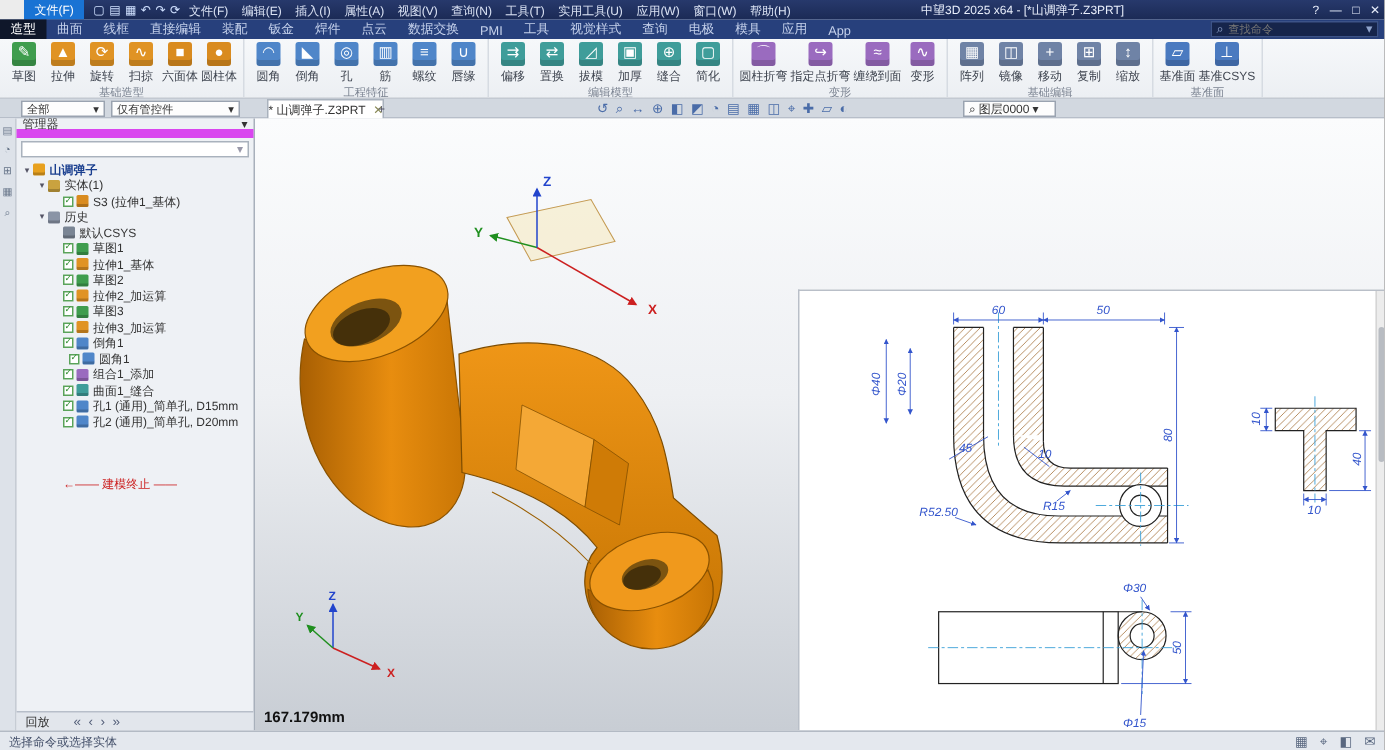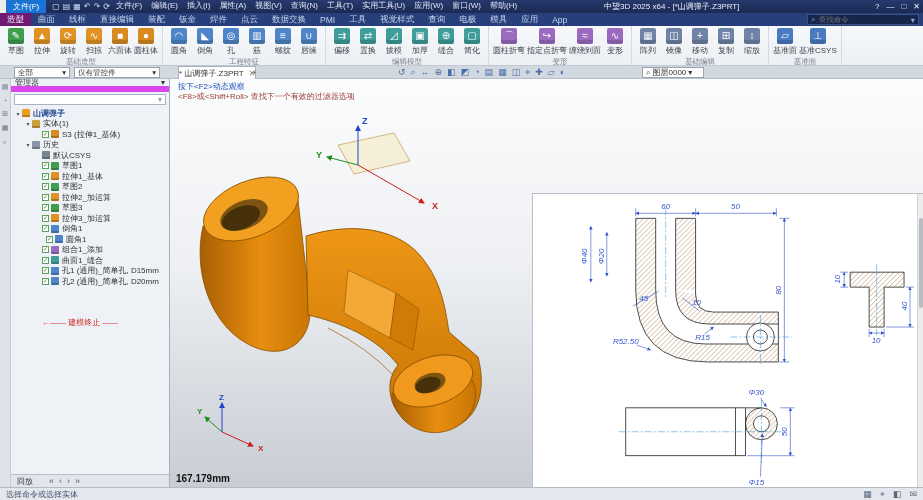--- a/index.html
+++ b/index.html
@@ -2,38 +2,38 @@
 <html><head>
 <meta charset="utf-8">
 <style>
   * { margin:0; padding:0; box-sizing:border-box; }
   html,body { background:#888; }
   .app { position:relative; width:923px; height:500px; overflow:hidden;
          font-family:"Liberation Sans","DejaVu Sans",sans-serif; font-size:8px;
          background:#ececec; user-select:none; }
 
   
-  .titlebar { position:absolute; top:0; left:6px; right:0; height:13px;
-              background:linear-gradient(#27396c,#1b2a55); display:flex; align-items:flex-start;
+  .titlebar { position:absolute; top:0; left:16px; right:0; height:13px;
+              background:linear-gradient(#27396c,#1b2a55); display:flex; align-items:flex-end;
               color:#dbe3f4; }
   .file-btn { background:#1973d4; color:#fff; height:13px; padding:0 7px;
               display:flex; align-items:center; font-size:8px; }
   .qat { display:flex; gap:3px; margin:0 6px; }
   .qat span { color:#cfe0ff; font-size:8px; line-height:13px; }
   .menus { display:flex; gap:9px; }
   .menus span { white-space:nowrap; }
   .tb-title { position:absolute; left:598px; top:0; line-height:13px; color:#e8eefb; }
   .win-ctrls { position:absolute; right:3px; top:0; display:flex; gap:7px; }
   .win-ctrls span { line-height:13px; color:#e8eefb; }
 
   
   .tabbar { position:absolute; top:13px; left:0; right:0; height:13px;
             background:#27407c; display:flex; color:#c4d0ea; font-size:8.5px; }
   .rtab { padding:0 7px; display:flex; align-items:center; white-space:nowrap; }
-  .rtab.active { background:#701a75; color:#fff; }
+  .rtab.active { background:#0f172a; color:#fff; }
   .cmd-search { position:absolute; right:4px; top:1px; width:112px; height:11px;
                 background:#16254b; border:1px solid #3c5388; display:flex; align-items:center;
                 padding:0 3px; gap:3px; color:#8fa3cc; }
   .cmd-search input { flex:1; min-width:0; background:transparent; border:none; outline:none;
                       color:#aebddd; font-size:7.5px; font-family:inherit; }
 
   
   .ribbon { position:absolute; top:26px; left:0; right:0; height:40px;
             background:linear-gradient(#f6f8fa,#eceff3); border-bottom:1px solid #c3c9d2;
             display:flex; overflow:hidden; }
@@ -483,24 +483,20 @@
             <span class="pic">«</span>
             <span class="pic">‹</span>
             <span class="pic">›</span>
             <span class="pic">»</span>
           </span>
       </div>
     </div>
   </div>
 
   <div class="viewport">
-    <div class="prompt">
-      <div class="l1">按下&lt;F2&gt;动态观察</div>
-      <div class="l2">&lt;F8&gt;或&lt;Shift+Roll&gt; 查找下一个有效的过滤器选项</div>
-    </div>
 
     <svg class="part-svg" width="340" height="360" viewBox="0 0 340 360">
       <defs>
         <linearGradient id="gCyl" x1="0" y1="0" x2="1" y2="0">
           <stop offset="0" stop-color="#a85f03"></stop>
             <stop offset="0.55" stop-color="#e88d0f"></stop>
             <stop offset="1" stop-color="#c97605"></stop>
         </linearGradient>
         <linearGradient id="gArm" x1="0" y1="0" x2="0" y2="1">
           <stop offset="0" stop-color="#ef9617"></stop>

